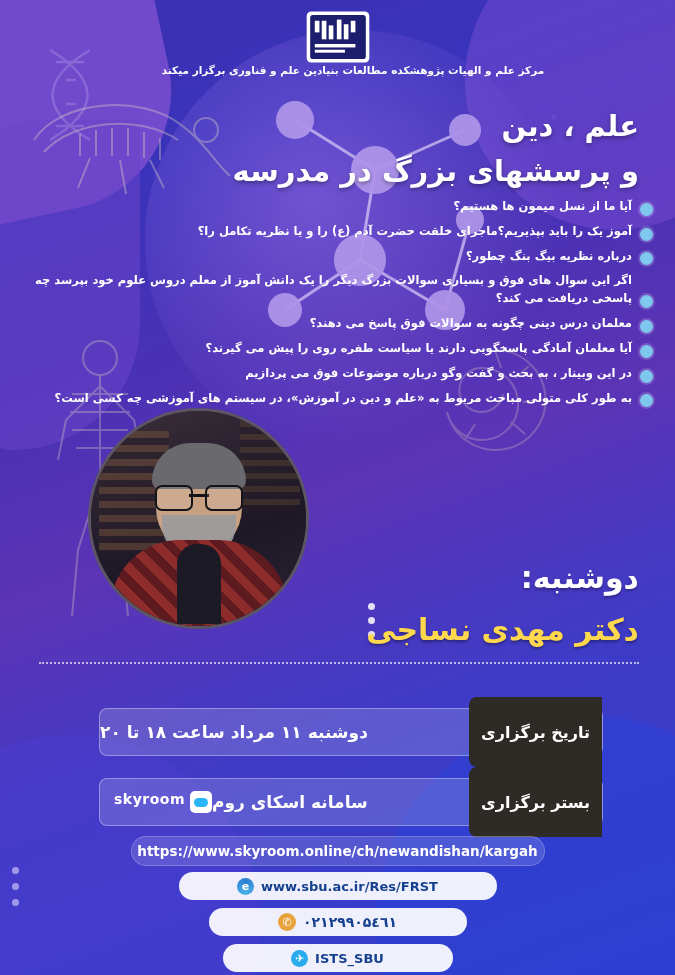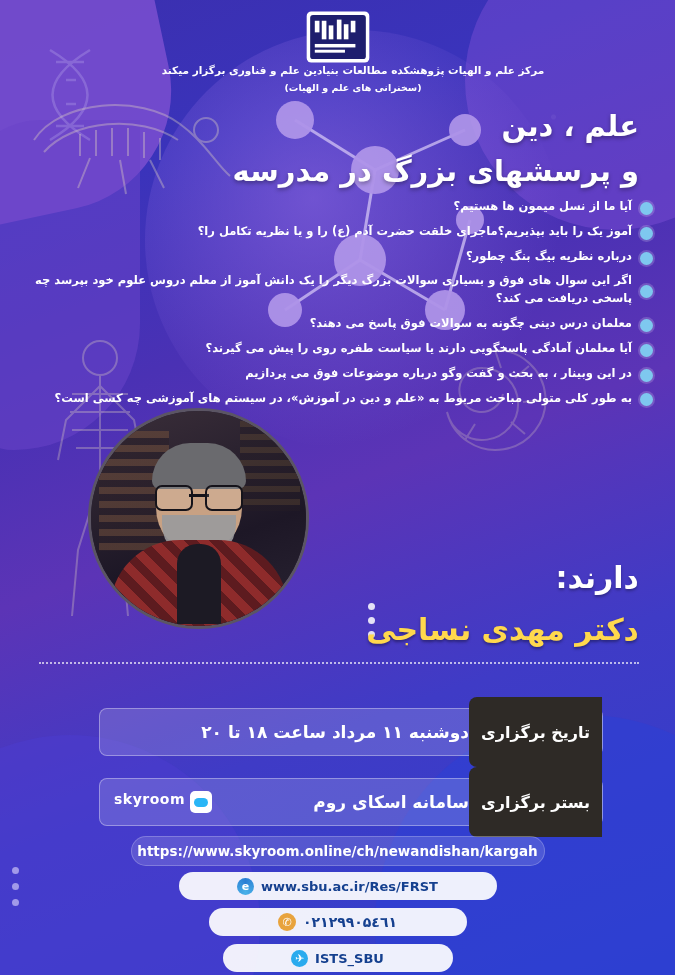--- a/index.html
+++ b/index.html
@@ -82,21 +82,21 @@
     text-shadow:0 2px 4px rgba(0,0,0,.35);
   }
   .title .l2{font-size:29px;}
 
   
   .qlist{
     position:absolute;top:198px;right:22px;width:632px;
     direction:rtl;text-align:right;
   }
   .qrow{
-    display:flex;align-items:center;justify-content:flex-start;
+    display:flex;align-items:flex-end;justify-content:flex-start;
     margin-bottom:7px;
   }
   .qbullet{
     flex:0 0 auto;width:13px;height:13px;border-radius:50%;
     background:#7ec8ef;margin-top:3px;margin-left:8px;
     box-shadow:0 0 0 2px rgba(255,255,255,.18);
   }
   .qtext{
     color:#ffffff;font-size:11.5px;font-weight:bold;line-height:1.55;
     flex:1 1 auto;
@@ -147,21 +147,21 @@
     background:rgba(255,255,255,.16);
     border:1px solid rgba(255,255,255,.35);
     border-radius:8px;display:flex;align-items:center;direction:rtl;
   }
   .inforow .tag{
     background:#2e2a26;color:#ffffff;font-size:16px;font-weight:bold;
     height:100%;display:flex;align-items:center;padding:12px 12px;border-radius:8px 0 0 8px;
     margin-right:0;order:0;
   }
   .inforow .val{
-    flex:1;text-align:right;color:#ffffff;font-size:17px;font-weight:bold;
+    flex:1;text-align:left;color:#ffffff;font-size:17px;font-weight:bold;
   }
   #row-date{top:708px;}
   #row-platform{top:778px;}
   .skyroom-logo{
     display:flex;align-items:flex-start;gap:5px;margin-left:14px;
   }
   .skyroom-logo .mark{
     width:22px;height:22px;border-radius:5px;background:#ffffff;position:relative;
   }
   .skyroom-logo .mark::before{
@@ -285,21 +285,20 @@
       <rect x="58" y="20" width="8" height="34"></rect>
       <rect x="70" y="28" width="8" height="26"></rect>
       <rect x="82" y="22" width="8" height="20"></rect>
       <rect x="20" y="62" width="70" height="6"></rect>
       <rect x="20" y="72" width="52" height="5"></rect>
     </g>
   </svg>
 
   <div class="org-line">
     <span>مرکز علم و الهیات پژوهشکده مطالعات بنیادین علم و فناوری برگزار میکند</span>
-    <span class="sub">(سخنرانی های علم و الهیات)</span>
   </div>
 
   <div class="title">
     <div class="l1">علم ، دین</div>
     <div class="l2">و پرسشهای بزرگ در مدرسه</div>
   </div>
 
   <div class="qlist">
     <div class="qrow">
       <span class="qbullet"></span>
@@ -343,21 +342,21 @@
     <div class="hair"></div>
     <div class="beard"></div>
     <div class="glasses">
       <span class="lens l"></span>
         <span class="br"></span>
         <span class="lens r"></span>
     </div>
     <div class="shirt"></div>
   </div>
 
-  <div class="speaker-label">دارند:</div>
+  <div class="speaker-label">دوشنبه:</div>
   <div class="dots-col">
       <i></i>
       <i></i>
       <i></i>
     </div>
   <div class="speaker-name">دکتر مهدی نساجی</div>
   <div class="dashed"></div>
 
   <div class="inforow" id="row-date">
     <span class="tag">تاریخ برگزاری</span>

